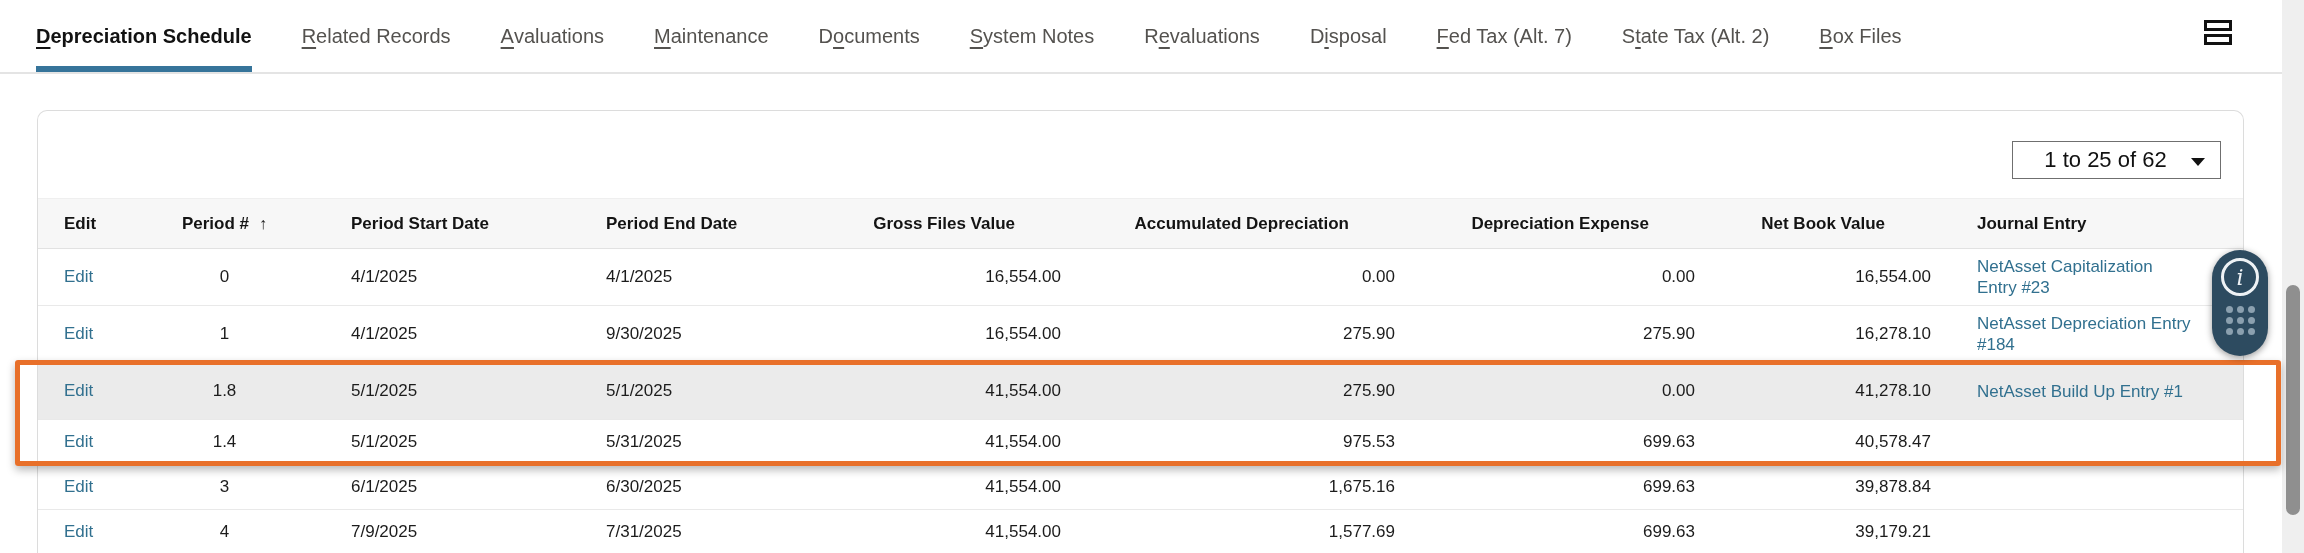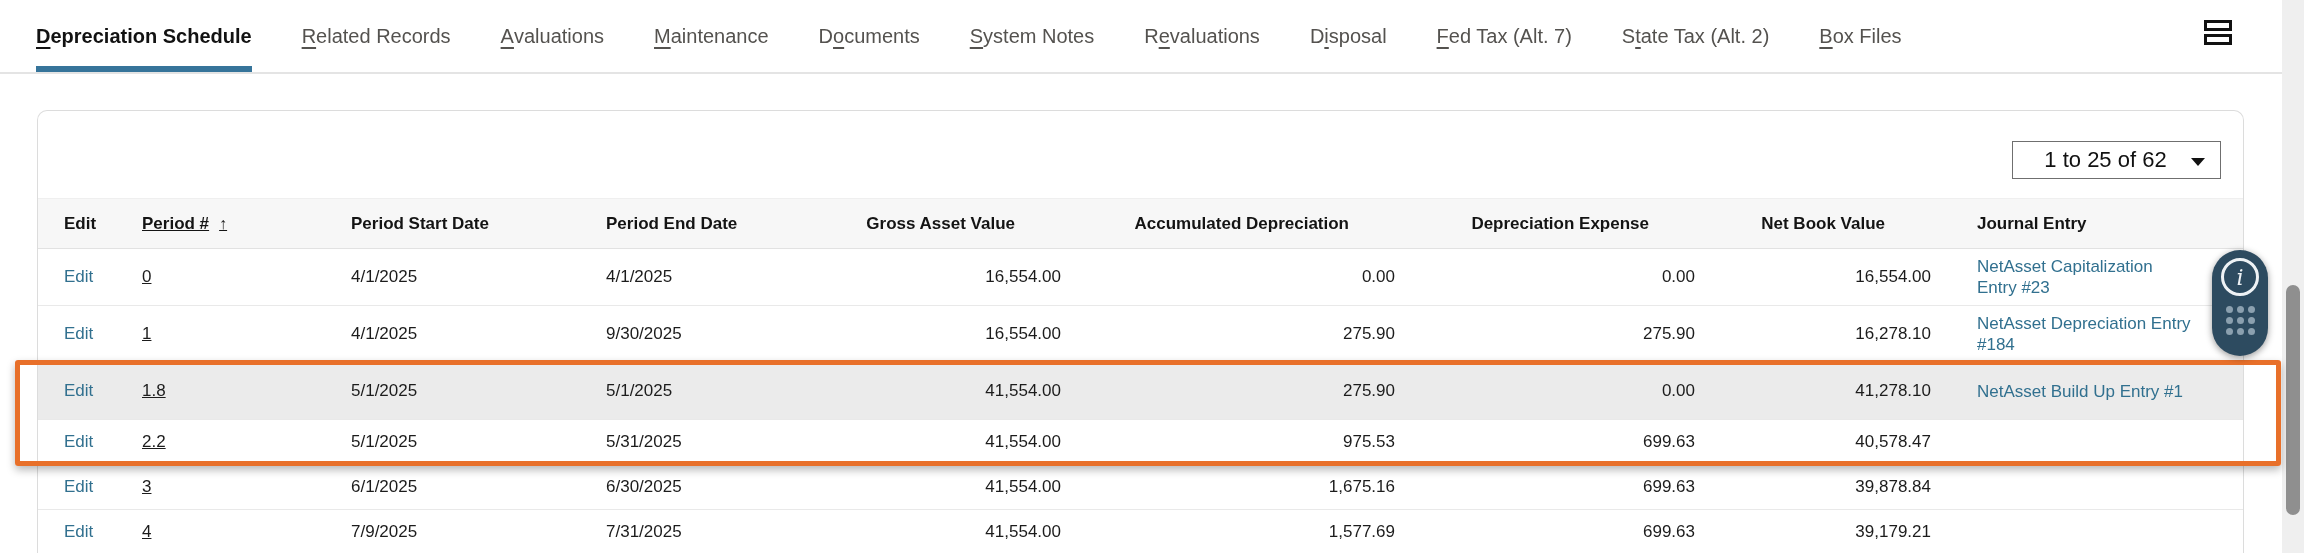--- a/index.html
+++ b/index.html
@@ -49,21 +49,21 @@
   
   table{width:100%;border-collapse:collapse;table-layout:fixed;margin-top:87px;}
   thead tr{height:50px;background:#f7f7f7;}
   th{font-size:17px;font-weight:700;color:#141414;text-align:left;border-bottom:1px solid #e2e2e2;border-top:1px solid #efefef;}
   tbody tr{border-bottom:1px solid #e9e9e9;}
   tbody tr.tall{height:57px;}
   tbody tr.short{height:45px;}
   tbody tr.selected{background:#ebebeb;}
   td{font-size:17px;color:#1c1c1c;vertical-align:middle;}
   th:nth-child(1),td:nth-child(1){padding-left:26px;}
-  th:nth-child(2),td:nth-child(2){text-align:left;padding-right:4px;text-decoration:underline;}
+  th:nth-child(2),td:nth-child(2){text-align:center;padding-right:4px;}
   th:nth-child(3),td:nth-child(3){padding-left:40px;}
   th:nth-child(4),td:nth-child(4){padding-left:15px;}
   th:nth-child(5),th:nth-child(6),th:nth-child(7),th:nth-child(8){text-align:right;padding-right:56px;}
   td:nth-child(5),td:nth-child(6),td:nth-child(7),td:nth-child(8){text-align:right;padding-right:10px;}
   th:nth-child(9),td:nth-child(9){padding-left:36px;}
   .sort-arrow{font-weight:400;font-size:16px;margin-left:10px;color:#222;}
   a.lnk{color:var(--link);text-decoration:none;cursor:pointer;}
   .journal-link{display:inline-block;max-width:215px;line-height:21px;padding:6px 0;}
   
   .highlight-box{
@@ -167,21 +167,21 @@
       <col style="width:300px">
         <col style="width:236px">
         <col>
     </colgroup>
     <thead>
         <tr>
           <th><span>Edit</span></th>
           <th><span>Period #</span><span class="sort-arrow">↑</span></th>
           <th><span>Period Start Date</span></th>
           <th><span>Period End Date</span></th>
-          <th><span>Gross Asset Value</span></th>
+          <th><span>Gross Files Value</span></th>
           <th><span>Accumulated Depreciation</span></th>
           <th><span>Depreciation Expense</span></th>
           <th><span>Net Book Value</span></th>
           <th><span>Journal Entry</span></th>
         </tr>
       </thead>
     <tbody>
         <tr class="tall">
           <td><a class="lnk">Edit</a></td>
           <td>0</td>
@@ -210,21 +210,21 @@
           <td>5/1/2025</td>
           <td>5/1/2025</td>
           <td>41,554.00</td>
           <td>275.90</td>
           <td>0.00</td>
           <td>41,278.10</td>
           <td><a class="lnk journal-link">NetAsset Build Up Entry #1</a></td>
         </tr>
         <tr class="short">
           <td><a class="lnk">Edit</a></td>
-          <td>2.2</td>
+          <td>1.4</td>
           <td>5/1/2025</td>
           <td>5/31/2025</td>
           <td>41,554.00</td>
           <td>975.53</td>
           <td>699.63</td>
           <td>40,578.47</td>
           <td></td>
         </tr>
         <tr class="short">
           <td><a class="lnk">Edit</a></td>

